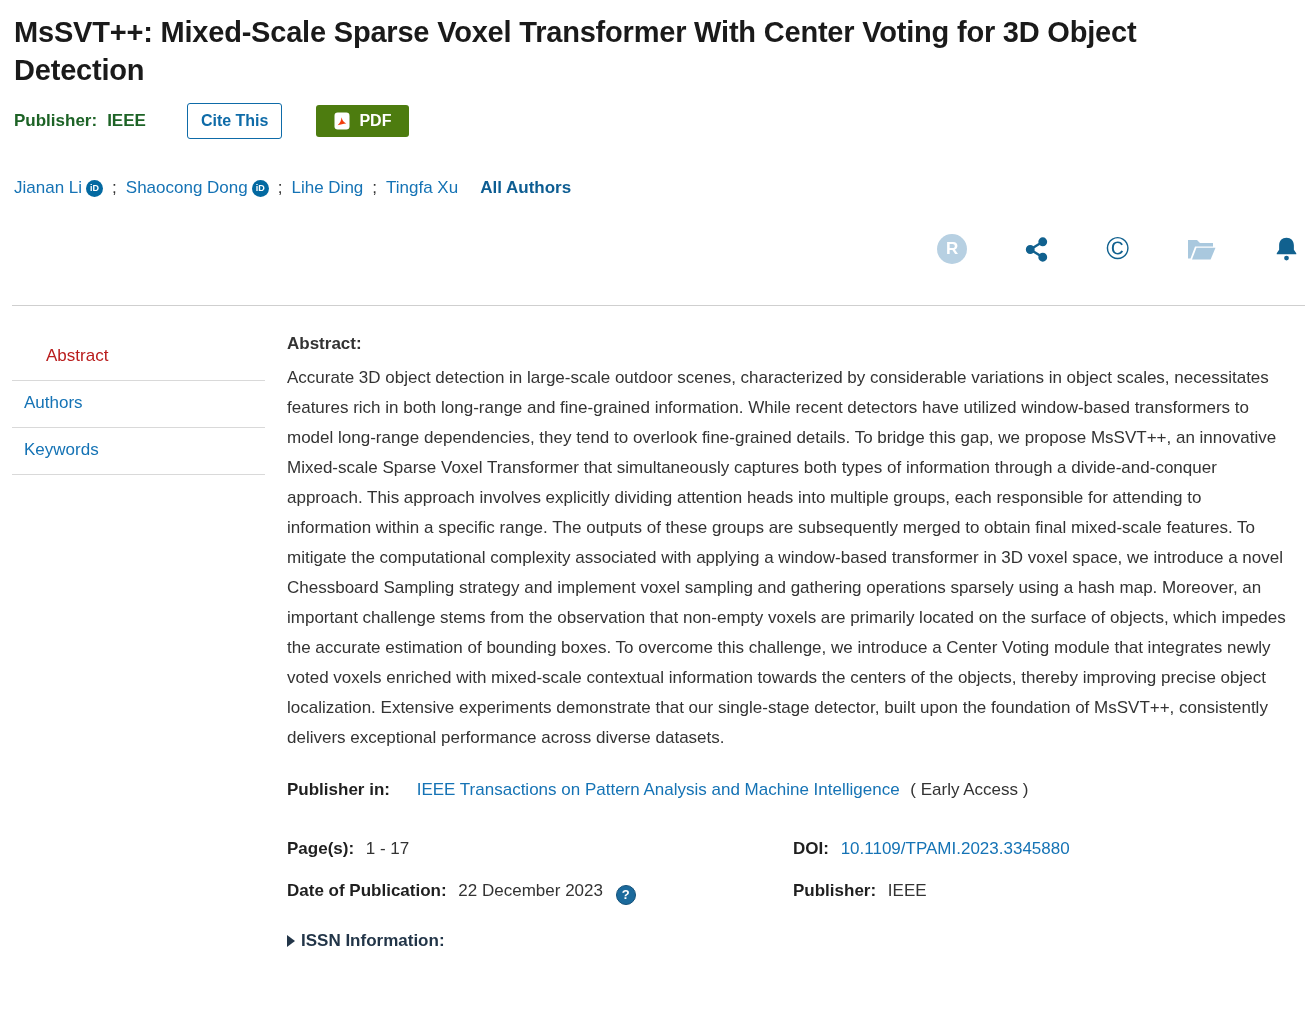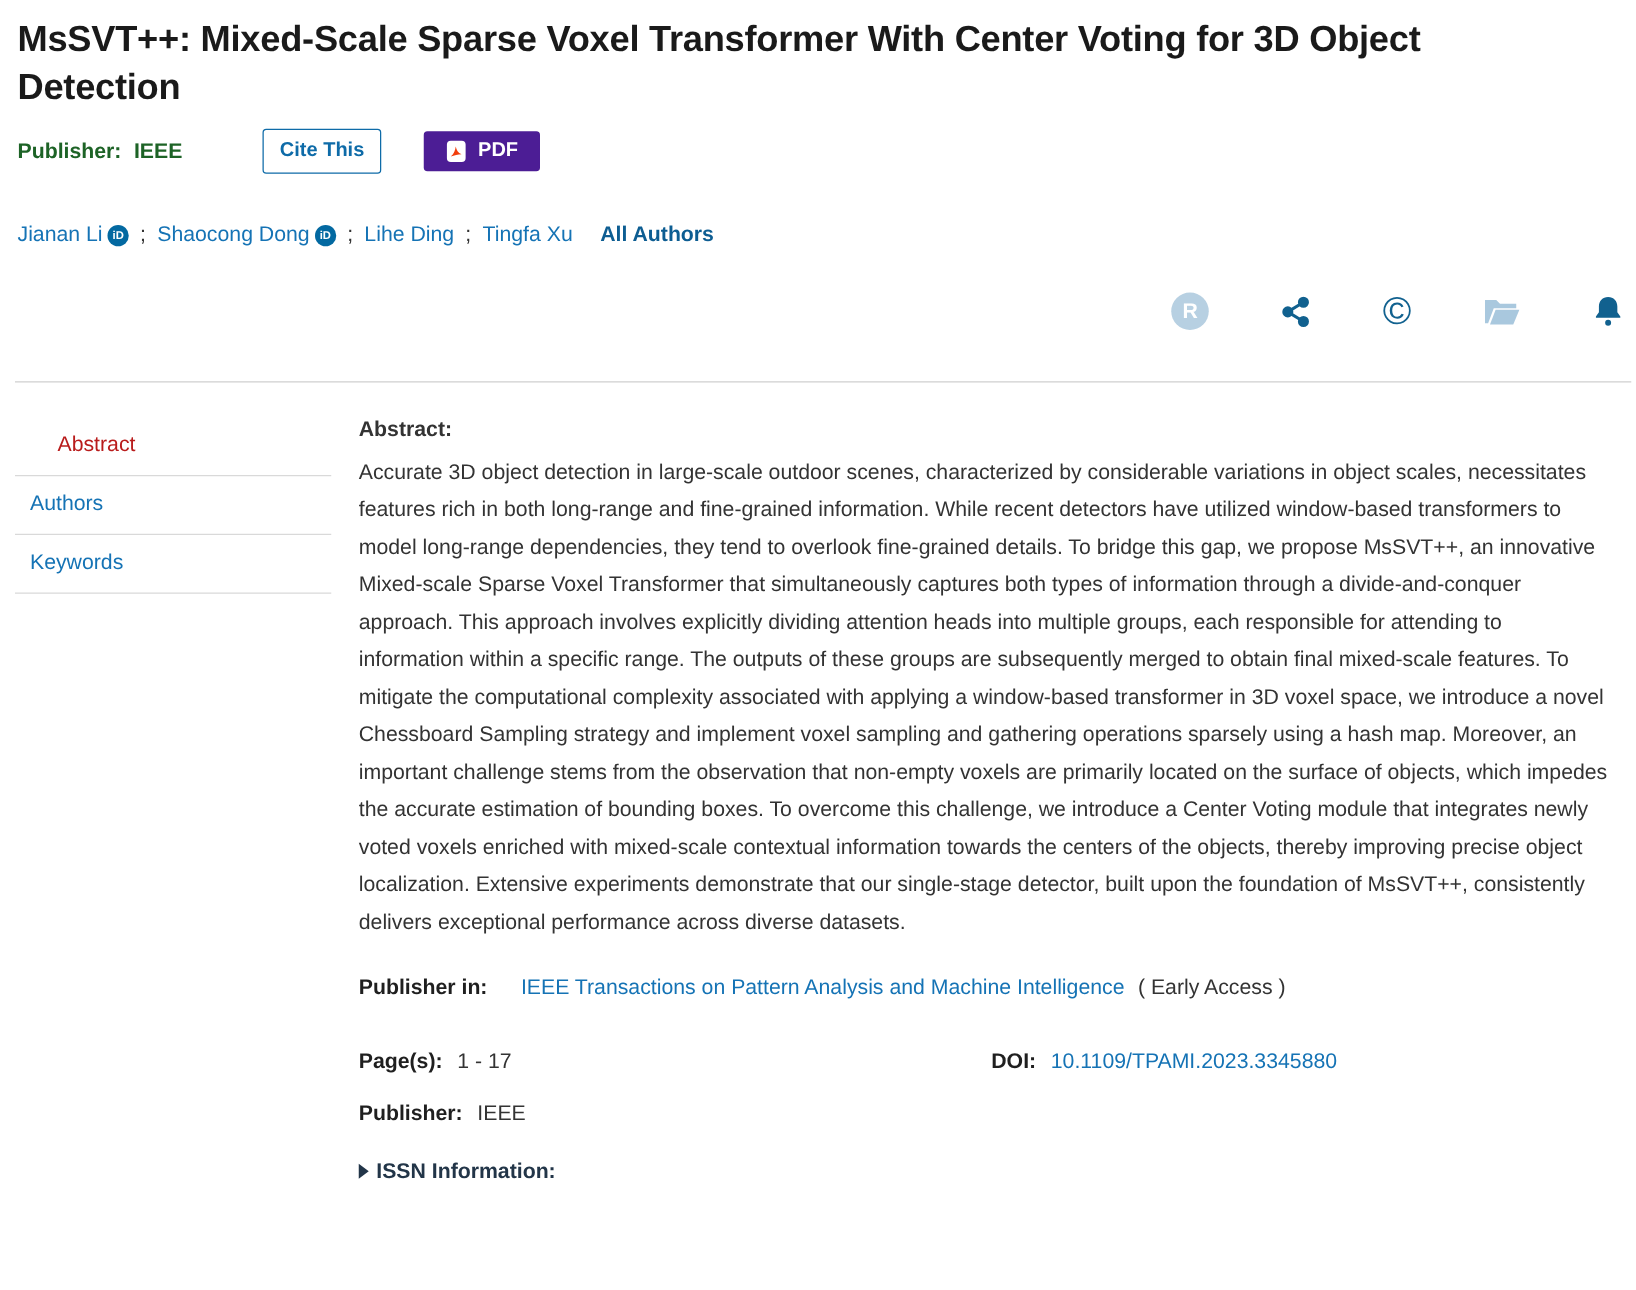--- a/index.html
+++ b/index.html
@@ -5,23 +5,23 @@
   * { margin:0; padding:0; box-sizing:border-box; }
   html,body { width:1309px; height:1032px; overflow:hidden; background:#fff;
     font-family:"Liberation Sans", sans-serif; color:#333; }
 
   
   .doc-title { margin:14px 14px 0 14px; max-width:1252px; font-size:29px;
     font-weight:bold; color:#1a1a1a; line-height:1.3; letter-spacing:-0.2px; }
   .pub-row { display:flex; align-items:center; margin:12px 14px 0 14px; height:40px; }
   .publisher-label { font-size:17px; font-weight:bold; color:#1d6326; }
   .publisher-value { font-size:17px; font-weight:bold; color:#1d6326; margin-left:10px; }
-  .cite-btn { margin-left:64px; border:1px solid #0e6ba8; background:#fff; color:#0e6ba8;
+  .cite-btn { margin-left:41px; border:1px solid #0e6ba8; background:#fff; color:#0e6ba8;
     font-family:inherit; font-size:16px; font-weight:bold; padding:8px 13px; border-radius:3px; cursor:pointer; }
-  .pdf-btn { margin-left:34px; border:none; background:#4c1d95; color:#fff;
+  .pdf-btn { margin-left:34px; border:none; background:#4d7c0f; color:#fff;
     font-family:inherit; font-size:16px; font-weight:bold; padding:7px 18px; border-radius:3px;
     display:flex; align-items:center; gap:9px; cursor:pointer; }
 
   
   .authors-row { display:flex; align-items:center; margin:37px 14px 0 14px; font-size:17px; }
   .author-link { color:#1573b5; text-decoration:none; cursor:pointer; }
   .author-sep { color:#333; margin:0 9px; }
   .orcid-icon { display:inline-flex; align-items:center; justify-content:center;
     width:17px; height:17px; border-radius:50%; background:#0369a1; color:#fff;
     font-size:9px; font-weight:bold; margin-left:4px; vertical-align:2px; cursor:pointer;text-align:center; }
@@ -157,20 +157,25 @@
     <div class="meta-grid">
       <div>
         <span class="meta-label">Page(s):</span>
         <span class="meta-value">1 - 17</span>
       </div>
       <div>
         <span class="meta-label">DOI:</span>
         <a class="doi-link">10.1109/TPAMI.2023.3345880</a>
       </div>
       <div>
+        <span class="meta-label">Date of Publication:</span>
+        <span class="meta-value">22 December 2023</span>
+        <span class="q-icon">?</span>
+      </div>
+      <div>
         <span class="meta-label">Publisher:</span>
         <span class="meta-value">IEEE</span>
       </div>
     </div>
 
     <div class="issn-row">
       <span class="expand-triangle"></span>
       <span class="issn-label">ISSN Information:</span>
     </div>
   </main>

